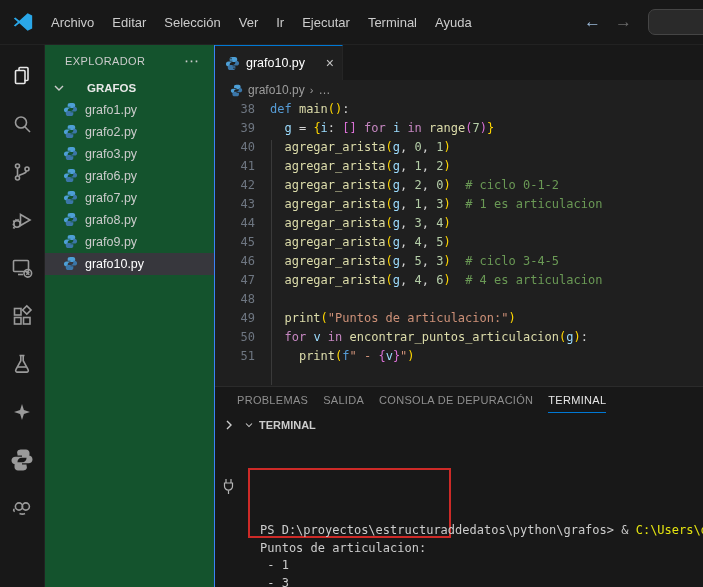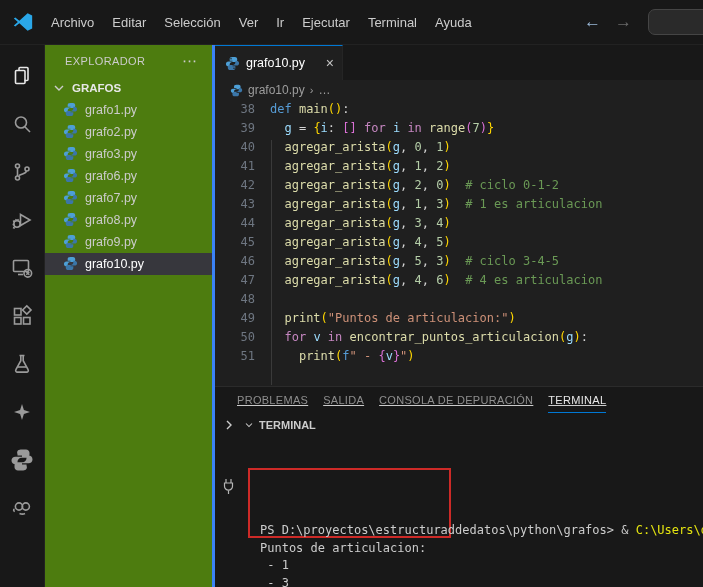--- a/index.html
+++ b/index.html
@@ -35,28 +35,28 @@
     width:45px; background:#181818; flex:none;
     display:flex; flex-direction:column; align-items:center; padding-top:7px;
     border-right:1px solid #222;
   }
   .ab-item { width:45px; height:48px; display:flex; align-items:center; justify-content:center; }
   .ab-item svg { stroke:#9a9a9a; fill:none; stroke-width:1.6; }
   .ab-item.active svg { stroke:#e7e7e7; }
   .ab-item .fillme { fill:#9a9a9a; stroke:none; }
 
   
-  .sidebar { width:170px; background:#4d7c0f; flex:none; border-right:3px solid #3b82f6; }
+  .sidebar { width:170px; background:#14532d; flex:none; border-right:1px solid #3b82f6; }
   .sidebar-header {
     height:32px; display:flex; align-items:center; justify-content:space-between;
     padding:0 14px 0 20px; font-size:11px; color:#cccccc; letter-spacing:.4px;
   }
   .more-actions { color:#cccccc; font-size:15px; letter-spacing:1px; }
   .folder-row {
-    height:22px; display:flex; align-items:center; gap:5px; padding-left:6px;
+    height:22px; display:flex; align-items:center; gap:20px; padding-left:6px;
     font-weight:bold; font-size:11.5px; color:#e8e8e8;
   }
   .file-row { height:22px; display:flex; align-items:center; gap:6px; padding-left:18px; font-size:12.5px; color:#cccccc; }
   .file-row.selected { background:#37373d; color:#ffffff; }
   .file-row .ficon { width:16px; height:16px; flex:none; }
 
   
   .editor-col { flex:1; display:flex; flex-direction:column; min-width:0; }
   .tabbar { height:35px; background:#181818; display:flex; }
   .tab {
@@ -75,21 +75,21 @@
   .code-area {
     height:286px; background:#1f1f1f; position:relative;
     font-family:"DejaVu Sans Mono", monospace; font-size:12px; overflow:hidden;
   }
   .code-line { height:19px; line-height:19px; display:flex; white-space:pre; }
   .ln { width:40px; text-align:right; color:#6e7681; flex:none; margin-right:15px; }
   .indent-guide { position:absolute; left:56px; top:40px; width:1px; height:245px; background:#3a3a3a; }
 
   
   .panel { height:201px; border-top:1px solid #2b2b2b; background:#181818; display:flex; flex-direction:column; }
-  .panel-tabs { height:26px; display:flex; align-items:center; padding-left:22px;text-decoration:underline; }
+  .panel-tabs { height:26px; display:flex; align-items:center; padding-left:22px; }
   .panel-tab {
     margin-right:15px; font-size:11px; letter-spacing:.3px; color:#8f8f8f;
     height:100%; display:flex; align-items:center; border-bottom:1px solid transparent;
   }
   .panel-tab.active { color:#e7e7e7; border-bottom:1px solid #0078d4; }
   .panel-subheader { height:24px; display:flex; align-items:center; gap:9px; padding-left:9px; }
   .panel-subheader .sec-label { font-size:11px; font-weight:bold; color:#cccccc; }
   .chev { stroke:#cccccc; fill:none; stroke-width:1.4; }
 
   .terminal-body {

